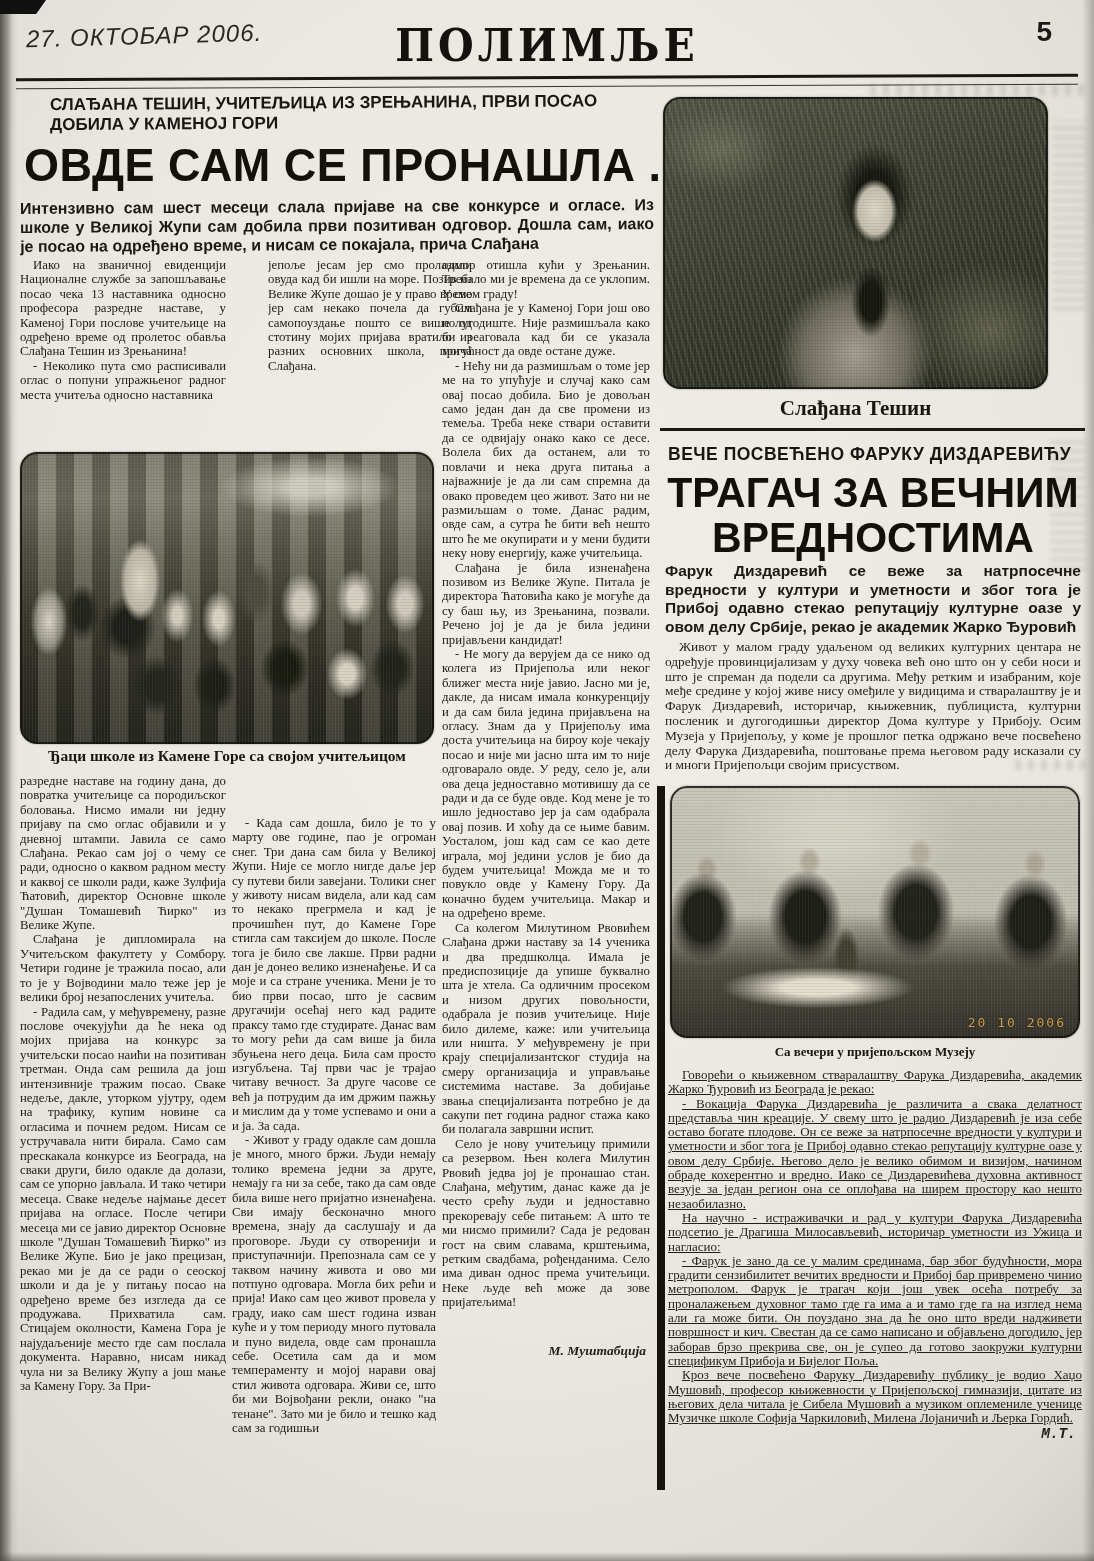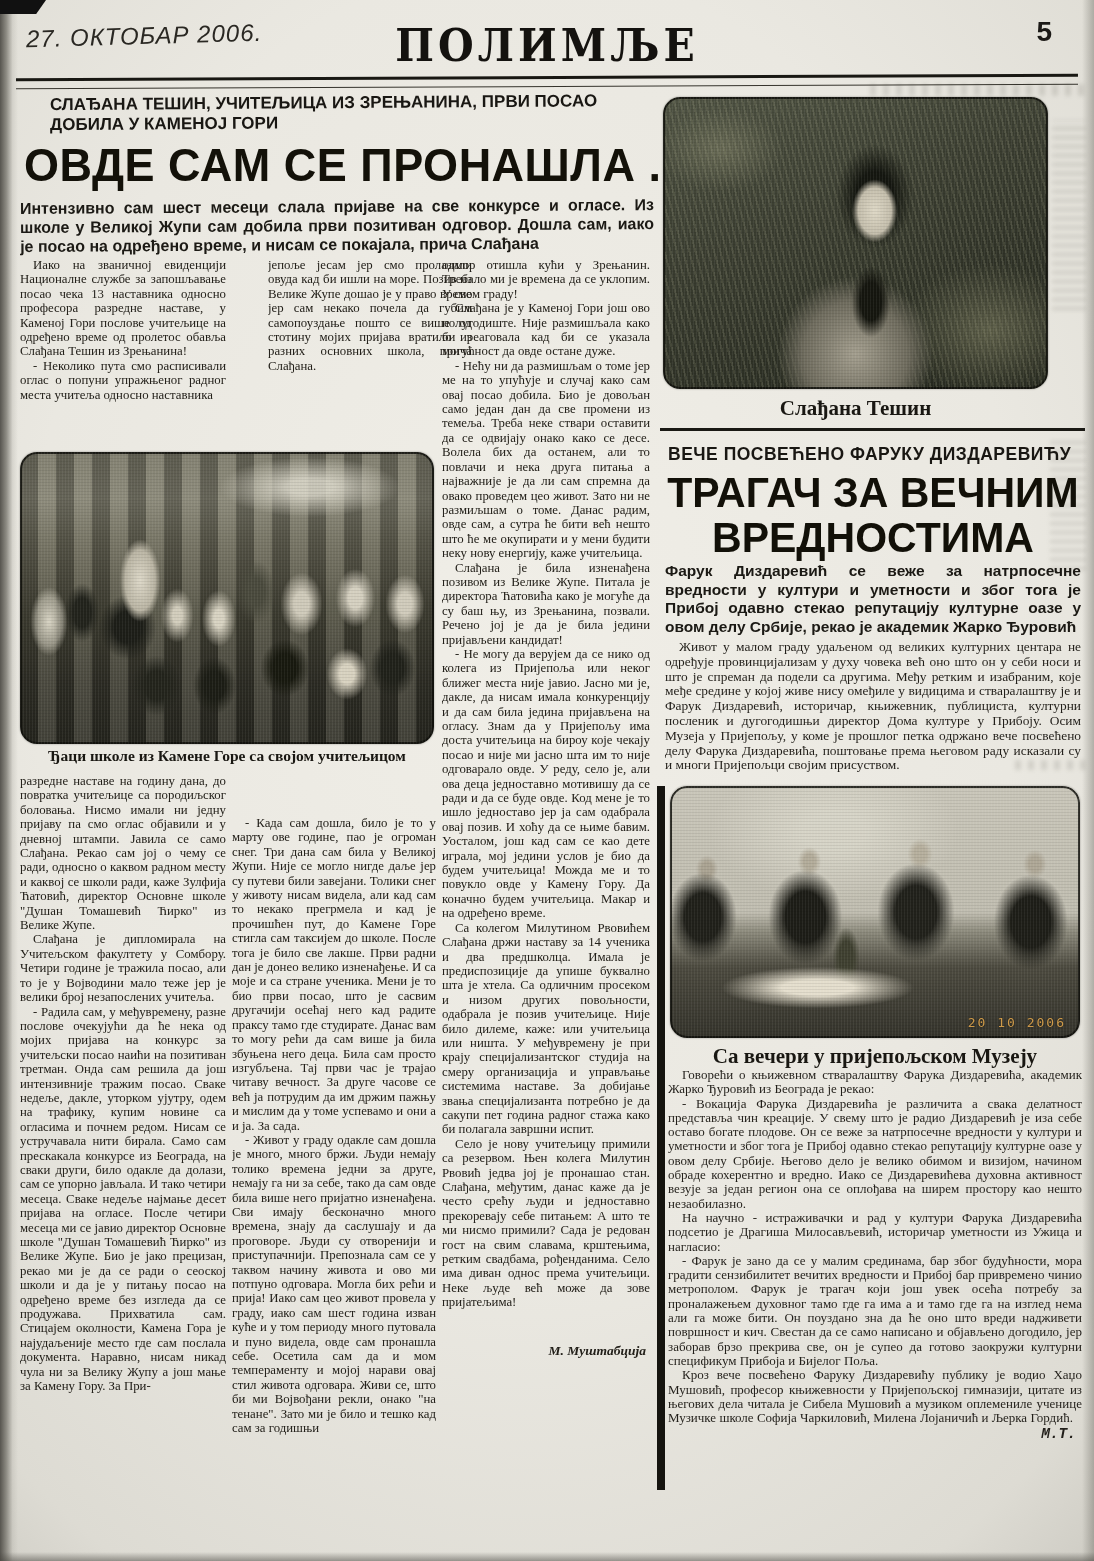--- a/index.html
+++ b/index.html
@@ -101,23 +101,23 @@
   .rule-right{position:absolute;left:660px;top:428px;width:425px;border-top:3px solid #1a1914;}
   .kicker-r{position:absolute;left:668px;top:444px;width:416px;font-family:"Liberation Sans",sans-serif;
     font-weight:bold;font-size:17.5px;letter-spacing:.5px;color:#191713;}
   .headline-r{position:absolute;left:663px;top:472px;width:420px;text-align:center;font-family:"Liberation Sans",sans-serif;
     font-weight:bold;font-size:41px;line-height:43px;color:#121008;transform:scaleY(1.05);}
   .lead-r{position:absolute;left:665px;top:562px;width:416px;font-family:"Liberation Sans",sans-serif;
     font-weight:bold;font-size:15.5px;line-height:18.5px;text-align:justify;color:#1b1914;}
   .intro-r{position:absolute;left:665px;top:640px;width:416px;font-size:13.4px;line-height:14.8px;text-align:justify;}
   .intro-r .para{text-indent:14px;}
   .vbar{position:absolute;left:657px;top:786px;width:8px;height:704px;background:#15140f;}
-  .caption2{position:absolute;left:670px;top:1044px;width:410px;font-size:21px;}
+  .caption2{position:absolute;left:670px;top:1044px;width:410px;font-size:13px;}
   .body-r{position:absolute;left:668px;top:1068px;width:414px;height:440px;font-size:13px;line-height:14.3px;text-align:justify;overflow:hidden;}
-  .body-r .para{text-indent:14px;}
+  .body-r .para{text-indent:14px;text-decoration:underline;}
   .byline-r{text-align:right;font-style:italic;font-weight:bold;font-size:14.5px;padding-right:6px;padding-top:2px;font-family:Liberation Mono, monospace;}
 </style>
 </head>
 <body>
 
 <div class="page">
 
   <div class="edge-left"></div>
   <div class="corner-top"></div>
   <div class="edge-right"></div>

